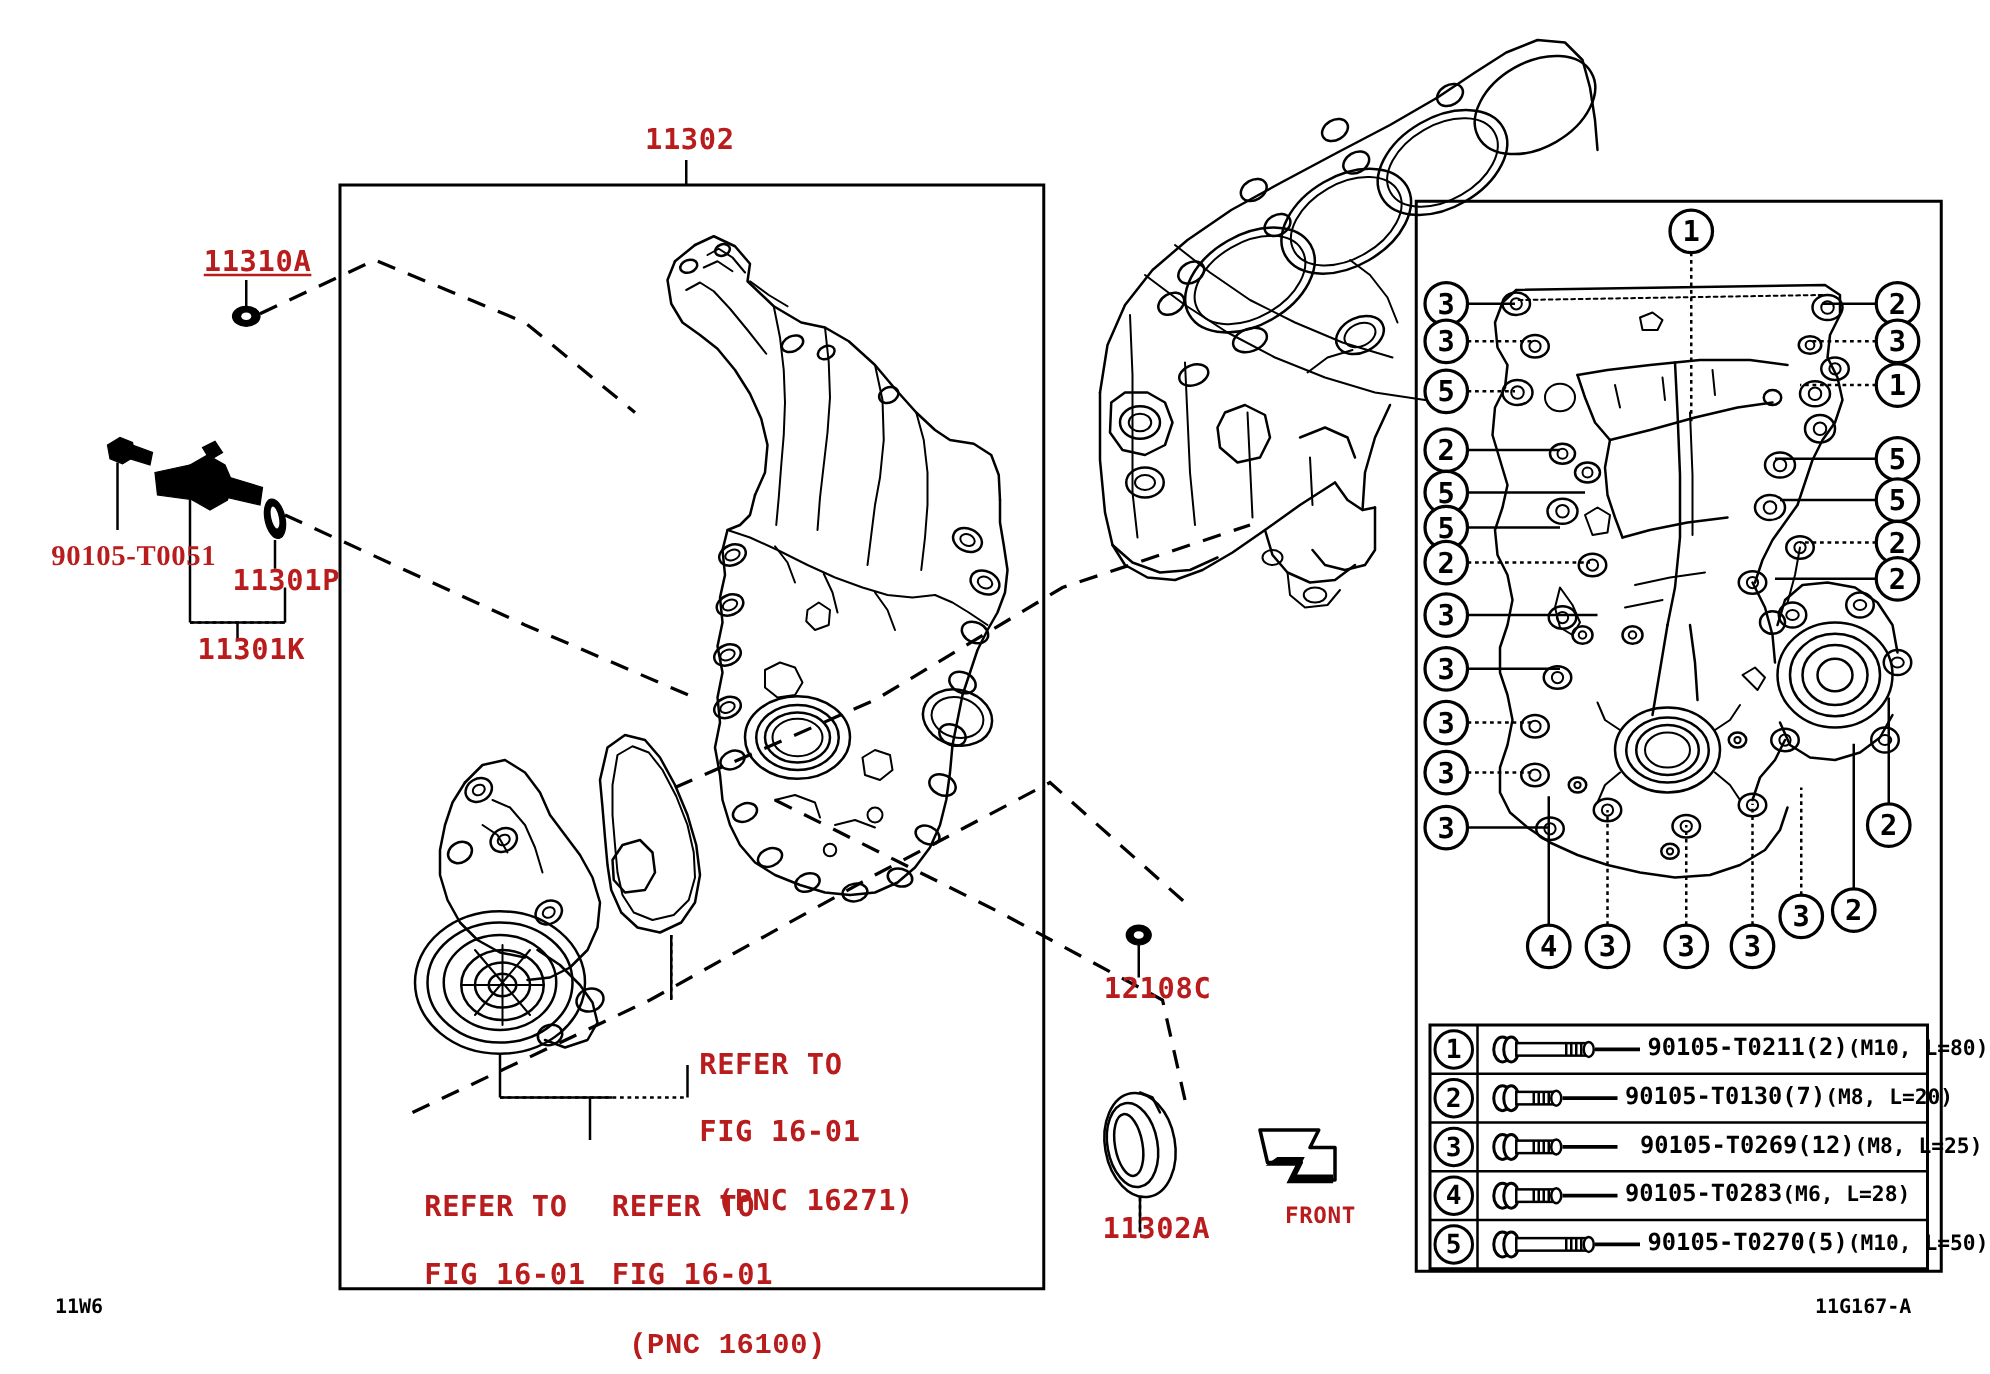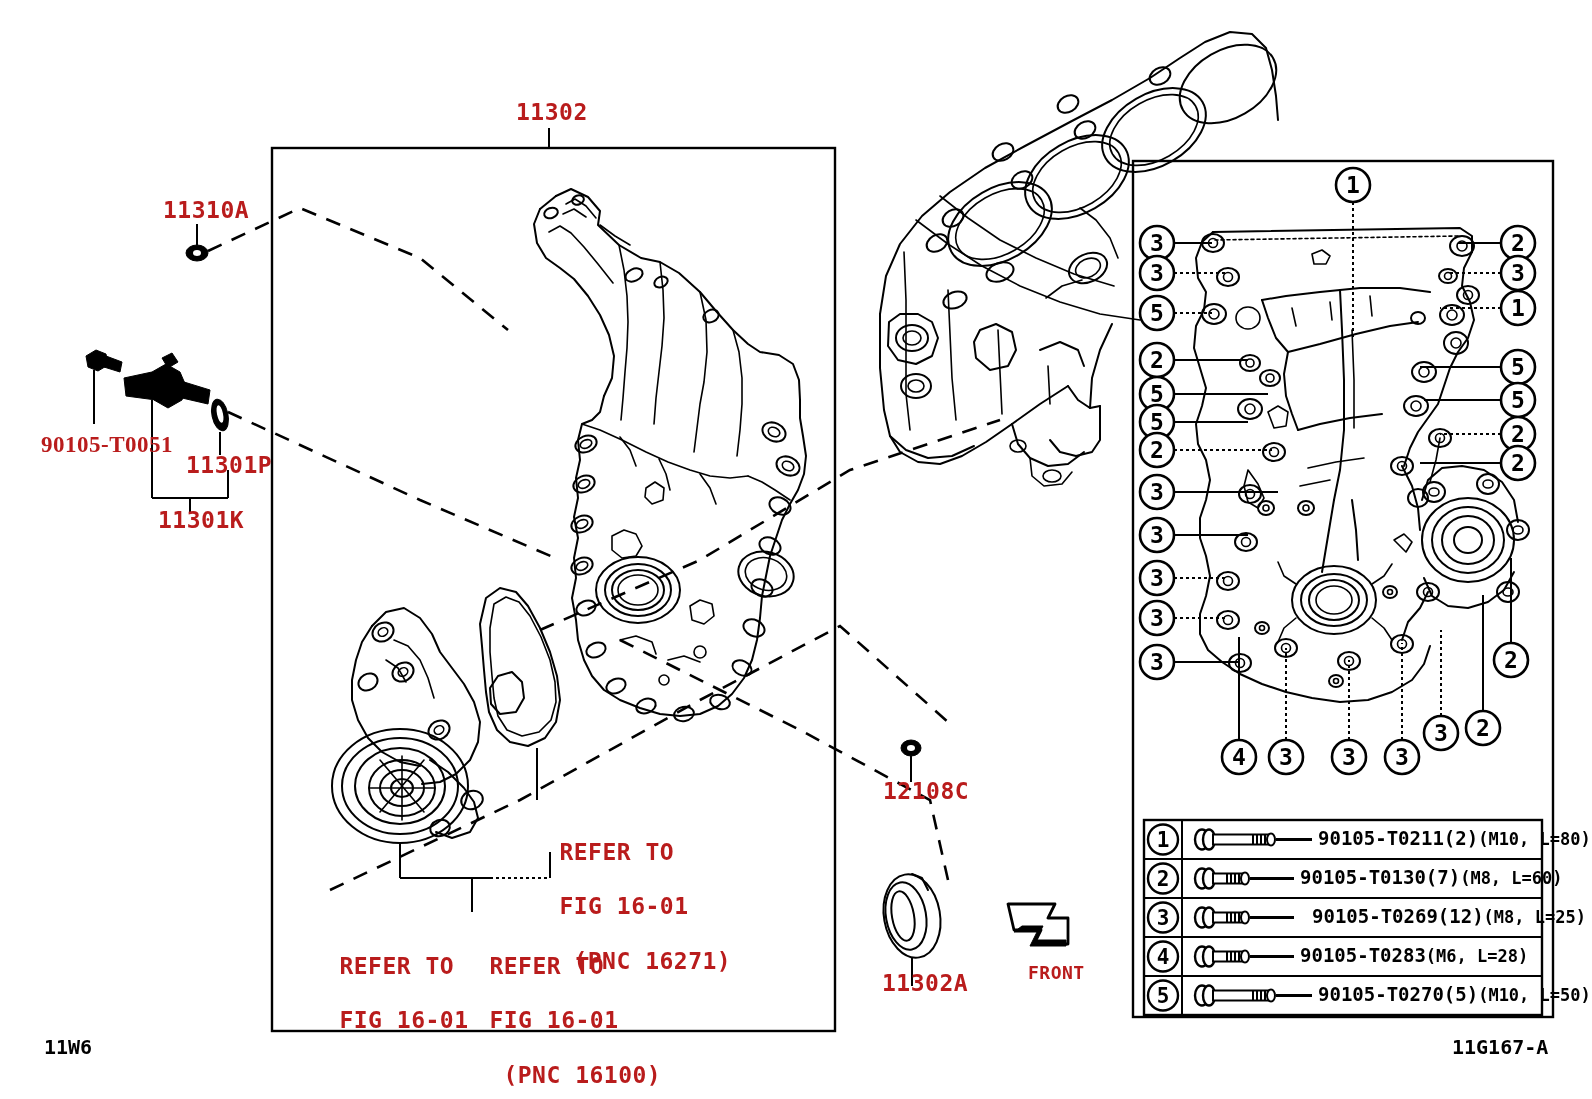--- a/index.html
+++ b/index.html
@@ -19,21 +19,21 @@
     font-size:23px;
     letter-spacing:0.5px;
     white-space:pre;
     line-height:1.18;
     color:#b91c1c;
   }
   .lbl.tiny{font-size:18px;}
   .corner{
     position:absolute;
     font-family:"DejaVu Sans Mono","Liberation Mono",monospace;
-    font-weight:bold;font-size:20px;color:#000;white-space:pre;
+    font-weight:bold;font-size:16px;color:#000;white-space:pre;
   }
   .legend-txt{
     position:absolute;
     font-family:"DejaVu Sans Mono","Liberation Mono",monospace;
     font-weight:bold;font-size:19px;white-space:pre;color:#000;
   }
   .legend-txt .paren{font-size:17px;}
 </style>
 </head>
 <body>
@@ -682,21 +682,21 @@
           <line x1="1269" y1="990.5" x2="1269" y2="1000.5" stroke="#000" stroke-width="2"></line>
           <ellipse cx="1271" cy="995.5" rx="4" ry="6" fill="#fff" stroke="#000" stroke-width="2"></ellipse>
         </g>
         <line x1="1276" y1="995.5" x2="1312" y2="995.5" stroke="#000" stroke-width="3"></line>
       </g>
 
   </svg>
 
   <div class="lbl" style="left:516px;top:99px;">11302</div>
 
-  <div class="lbl" style="left:163px;top:197px;">11310A</div>
+  <div class="lbl" style="left:163px;top:197px;text-decoration:underline;">11310A</div>
 
   <div class="lbl" style="left:41px;top:431px;font-family:Liberation Serif, serif;">90105-T0051</div>
 
   <div class="lbl" style="left:186px;top:452px;">11301P</div>
 
   <div class="lbl" style="left:158px;top:507px;">11301K</div>
 
   <div class="lbl" style="left:883px;top:778px;">12108C</div>
 
   <div class="lbl" style="left:882px;top:970px;">11302A</div>
@@ -708,30 +708,30 @@
 
   <div class="lbl" style="left:502px;top:812px;">
     <span>REFER TO</span><br>
     <span>FIG 16-01</span><br>
     <span style="margin-left:14px;">(PNC 16271)</span>
   </div>
 
   <div class="lbl" style="left:432px;top:926px;">
     <span>REFER TO</span><br>
     <span>FIG 16-01</span><br>
-    <span style="margin-left:14px;">(PNC 16100)</span>
+    <span style="margin-left:14px;font-family:Liberation Mono, monospace;">(PNC 16100)</span>
   </div>
 
   <div class="lbl tiny" style="left:1028px;top:962px;text-align:center;">FRONT</div>
 
   <div class="corner" style="left:44px;top:1035px;">11W6</div>
 
   <div class="corner" style="left:1452px;top:1035px;text-align:right;">11G167-A</div>
 
   <div id="legend-text-layer">
       <div class="legend-txt" style="left: 1318px; top: 826.5px;"><span>90105-T0211(2)</span><span class="paren">(M10, L=80)</span></div>
-      <div class="legend-txt" style="left: 1300px; top: 865.5px;"><span>90105-T0130(7)</span><span class="paren">(M8, L=60)</span></div>
+      <div class="legend-txt" style="left: 1300px; top: 865.5px;"><span>90105-T0130(7)</span><span class="paren">(M8, L=20)</span></div>
       <div class="legend-txt" style="left: 1300px; top: 904.5px; margin-left: 12px;"><span>90105-T0269(12)</span><span class="paren">(M8, L=25)</span></div>
       <div class="legend-txt" style="left: 1300px; top: 943.5px;"><span>90105-T0283</span><span class="paren">(M6, L=28)</span></div>
       <div class="legend-txt" style="left: 1318px; top: 982.5px;"><span>90105-T0270(5)</span><span class="paren">(M10, L=50)</span></div>
     </div>
 
 </div>
 
 </body></html>

